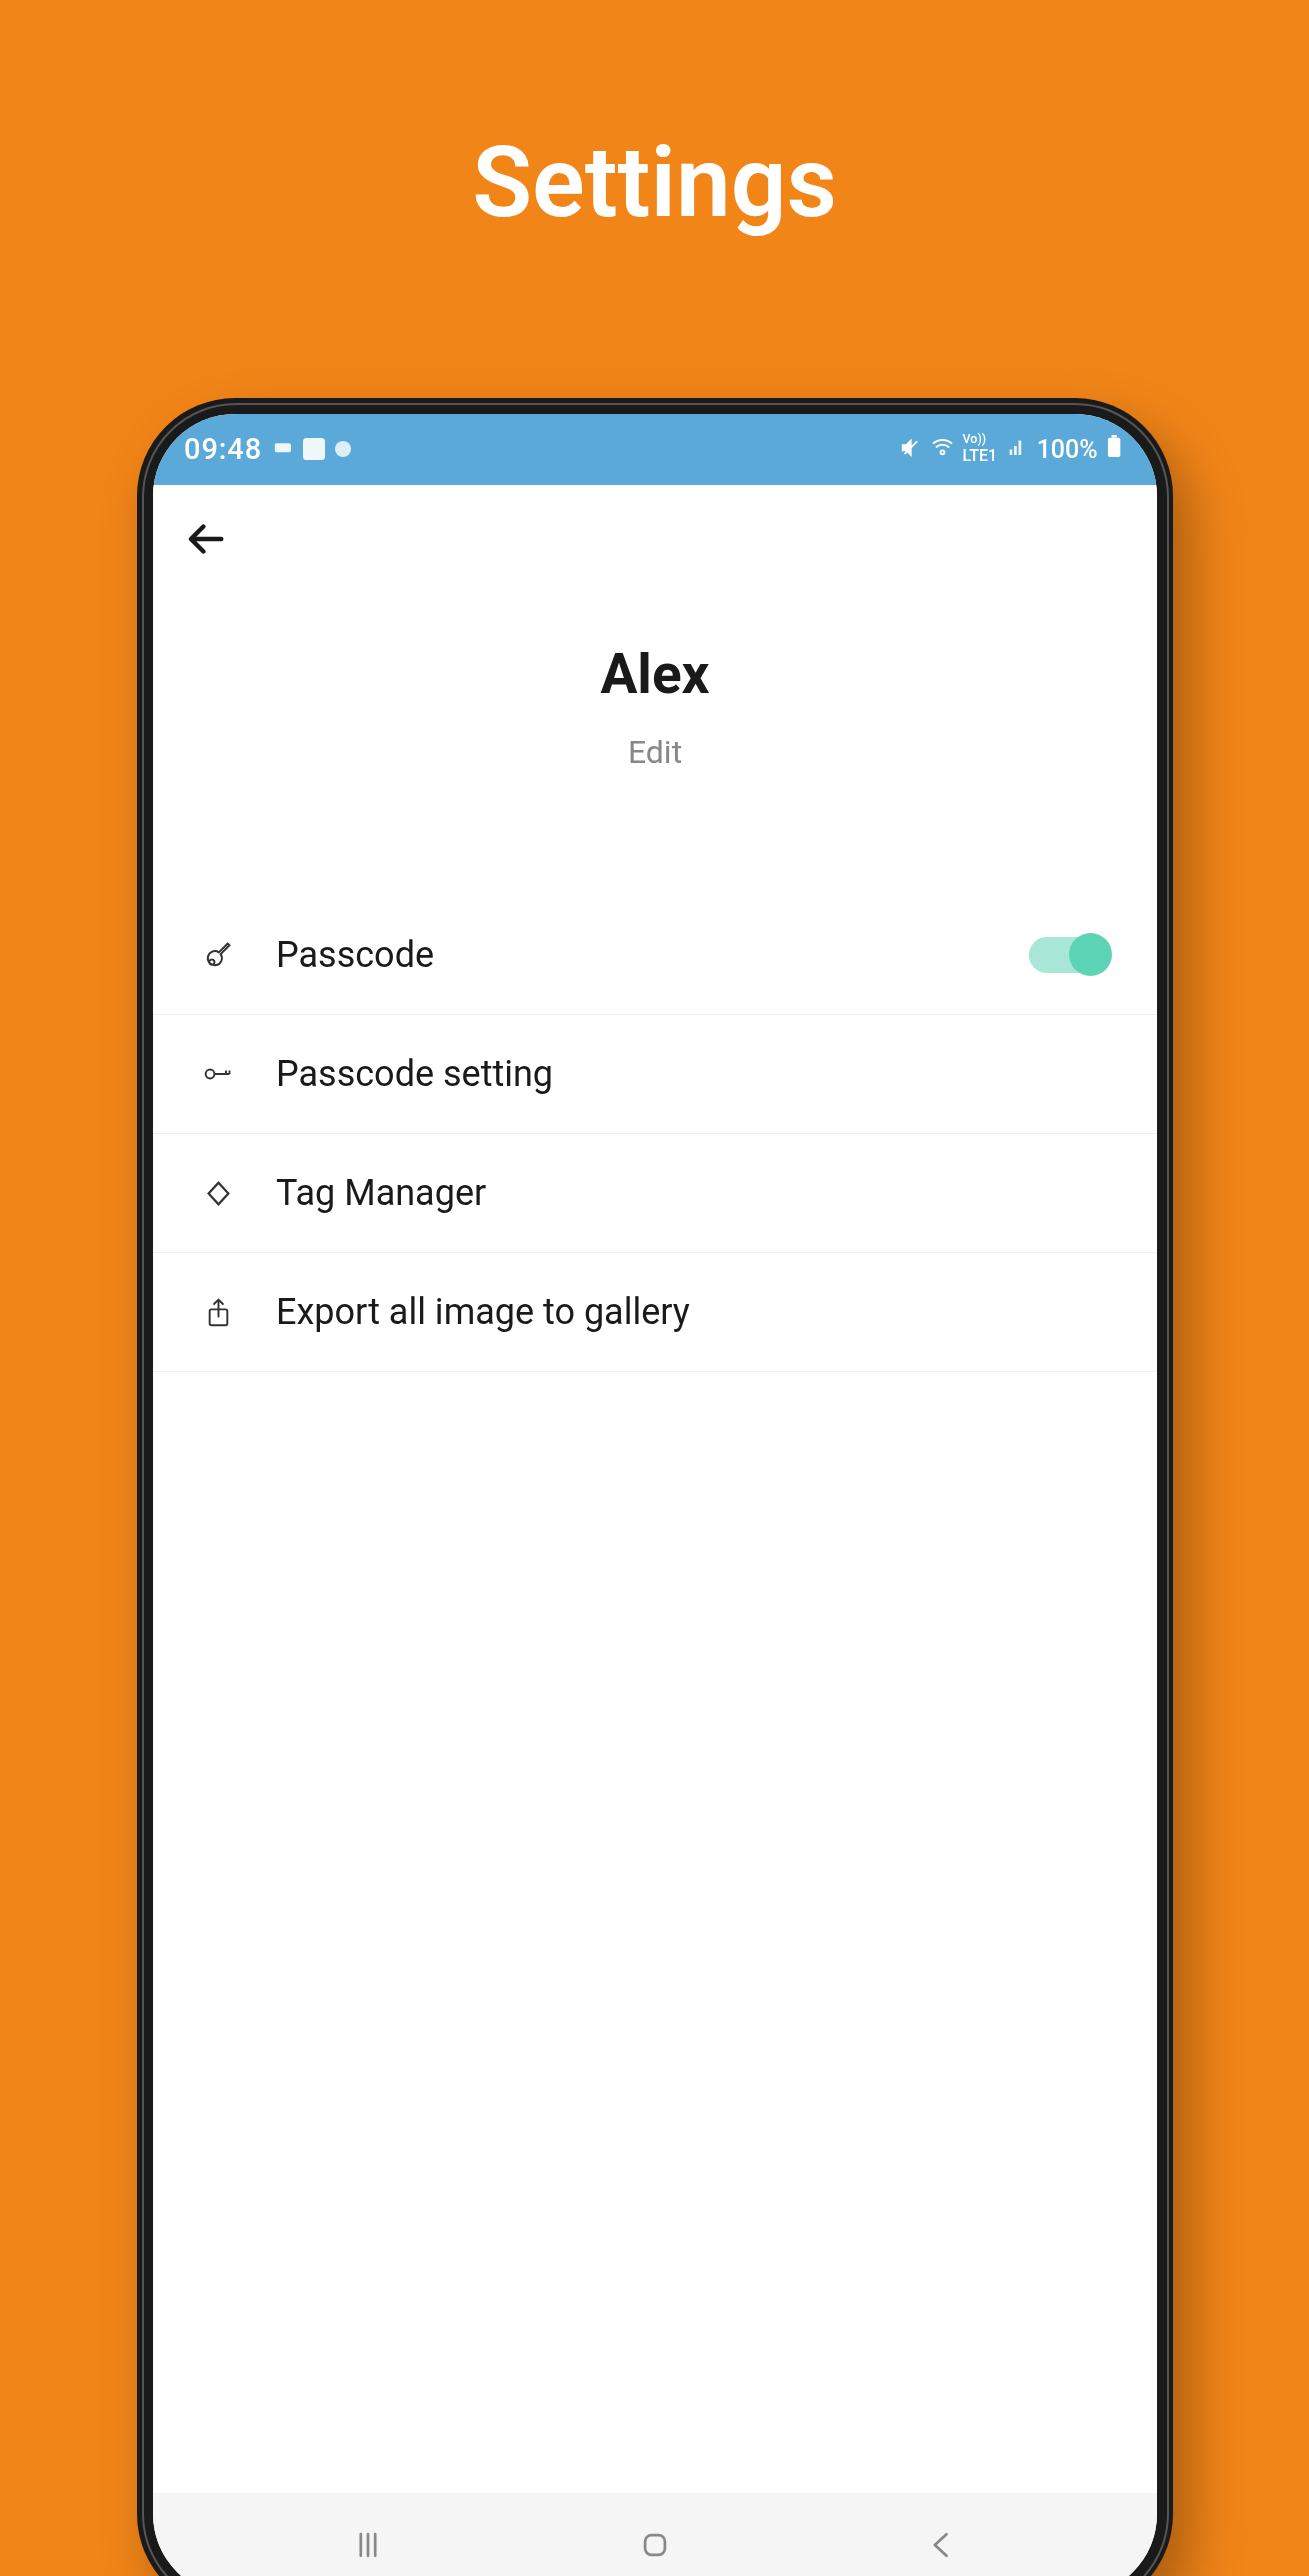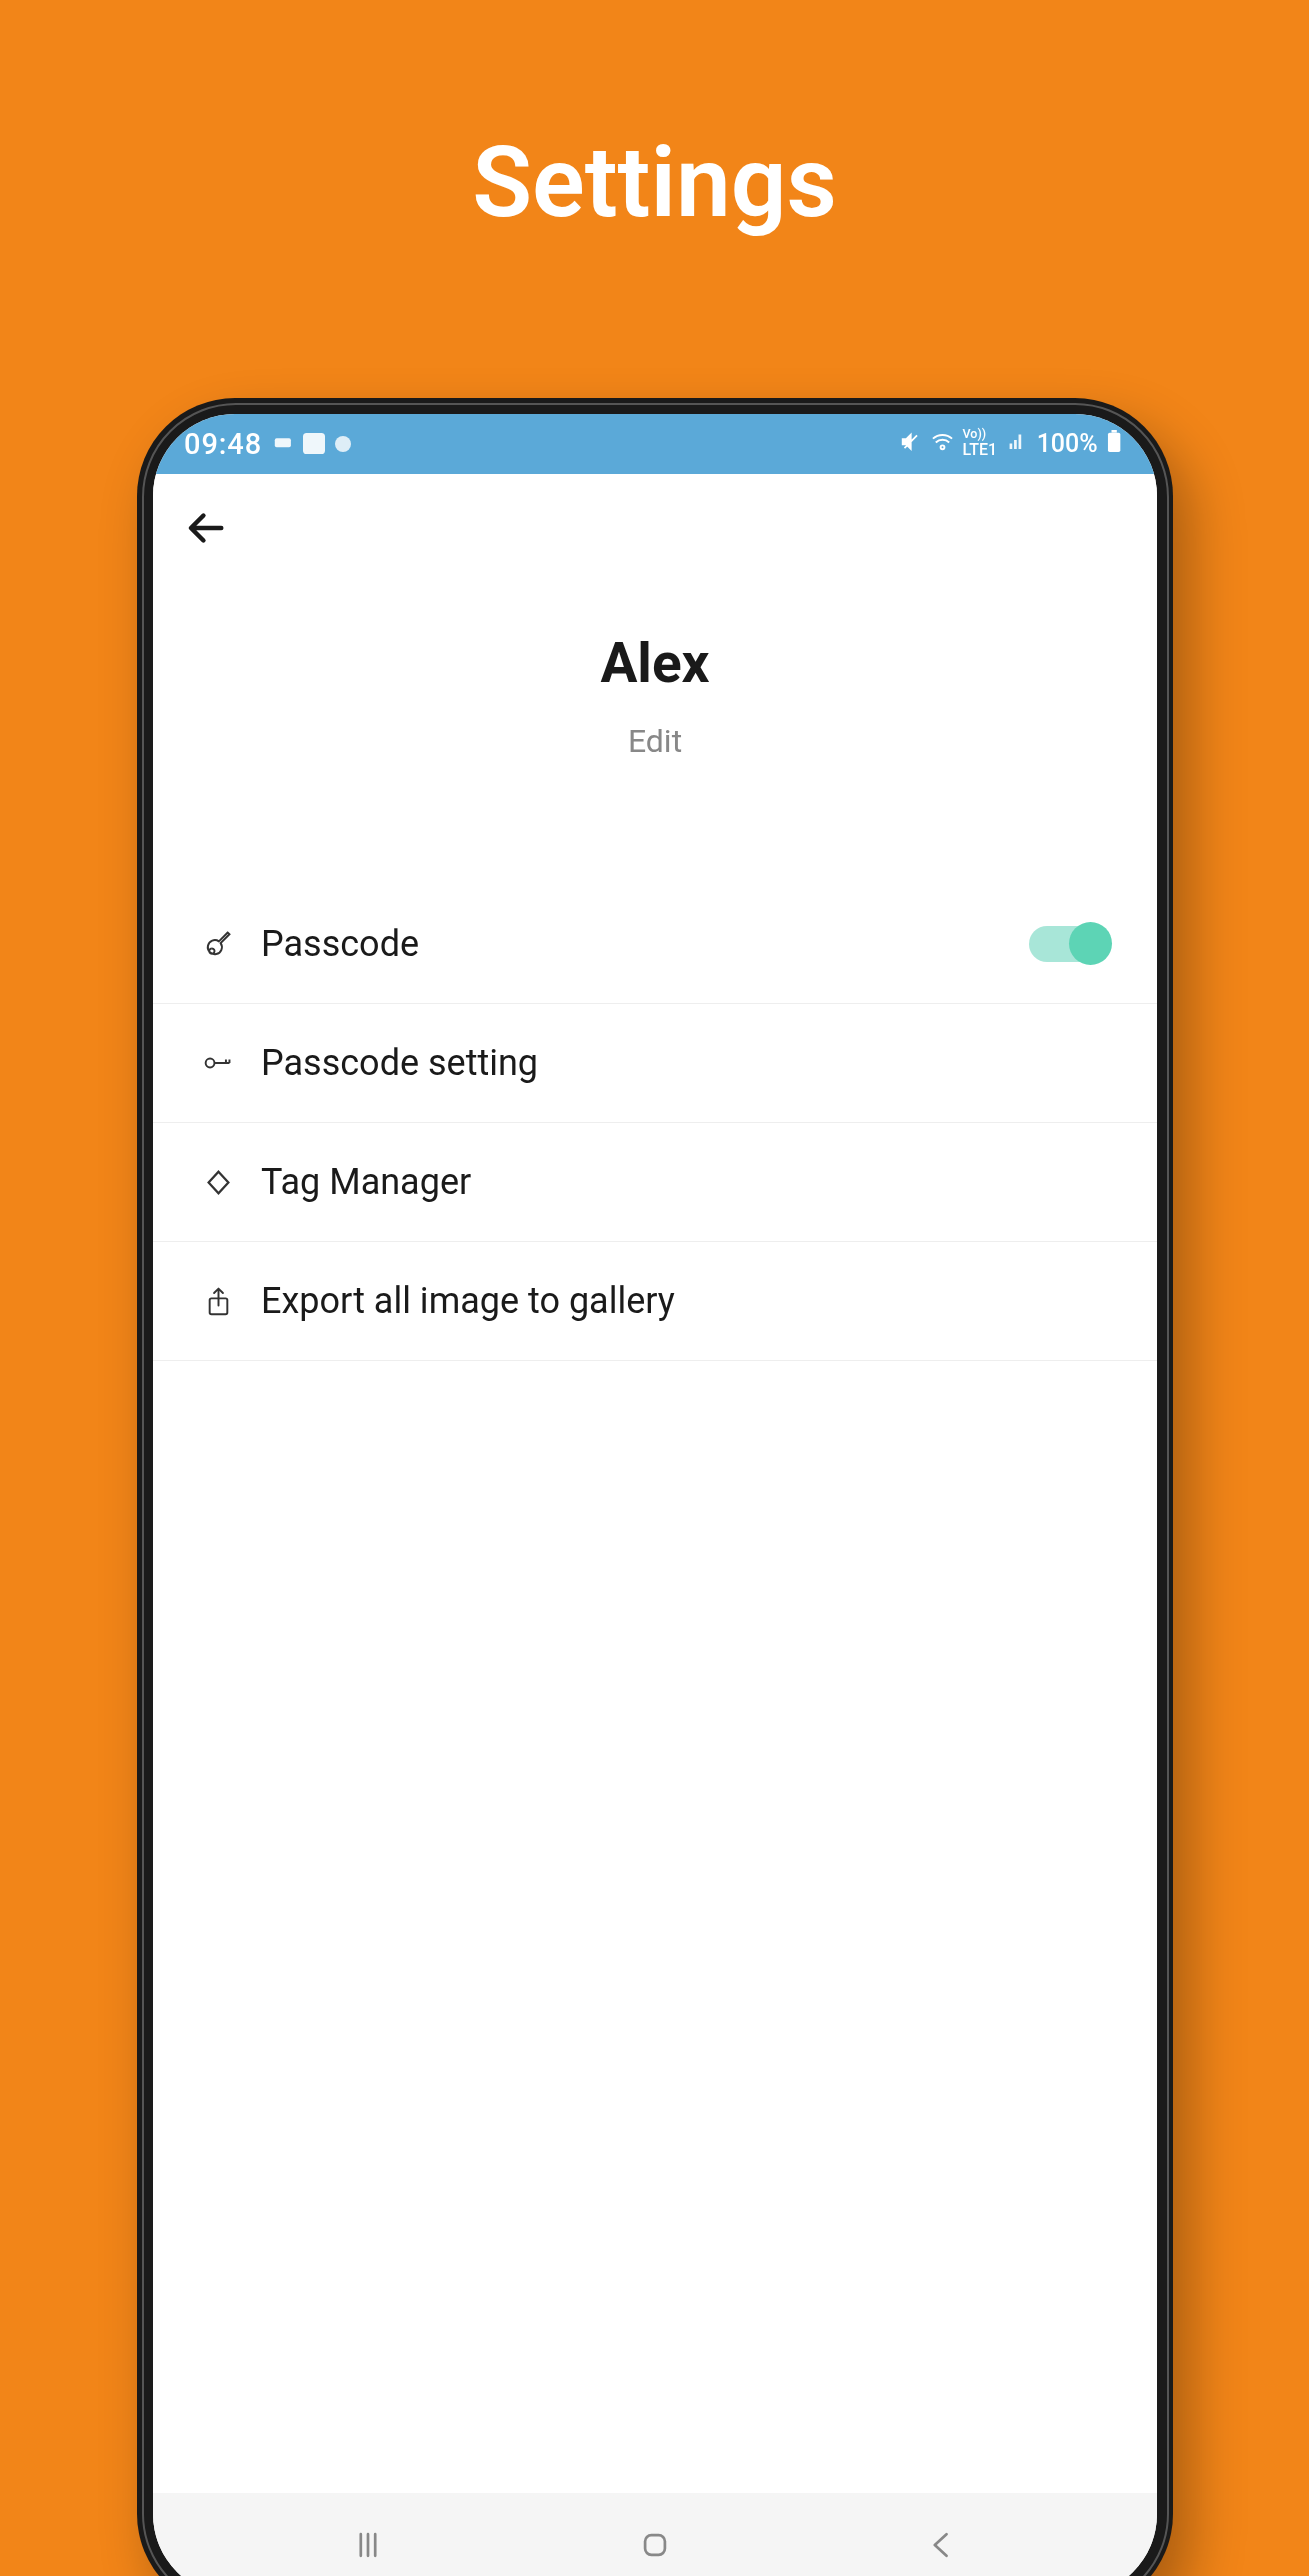--- a/index.html
+++ b/index.html
@@ -51,21 +51,21 @@
       height: 100%;
       background: white;
       border-radius: 82px;
       overflow: hidden;
       display: flex;
       flex-direction: column;
     }
     
     .status-bar {
       background: #5ba9d8;
-      height: 60px;
+      height: 71px;
       display: flex;
       align-items: center;
       justify-content: space-between;
       padding: 0 36px 1px 31px;
       color: white;
       font-size: 27px;
     }
     
     .status-left {
       display: flex;
@@ -148,21 +148,21 @@
     
     .settings-list {
       flex: 1;
     }
     
     .settings-item {
       display: flex;
       align-items: center;
       padding: 38px 49px 38px 49px;
       border-bottom: 0.9px solid #eee;
-      gap: 27px;
+      gap: 42px;
     }
     
     .settings-item:first-child {
       border-bottom: 0.9px solid #eee;
     }
     
     .item-icon {
       width: 32px;
       height: 32px;
       display: flex;

